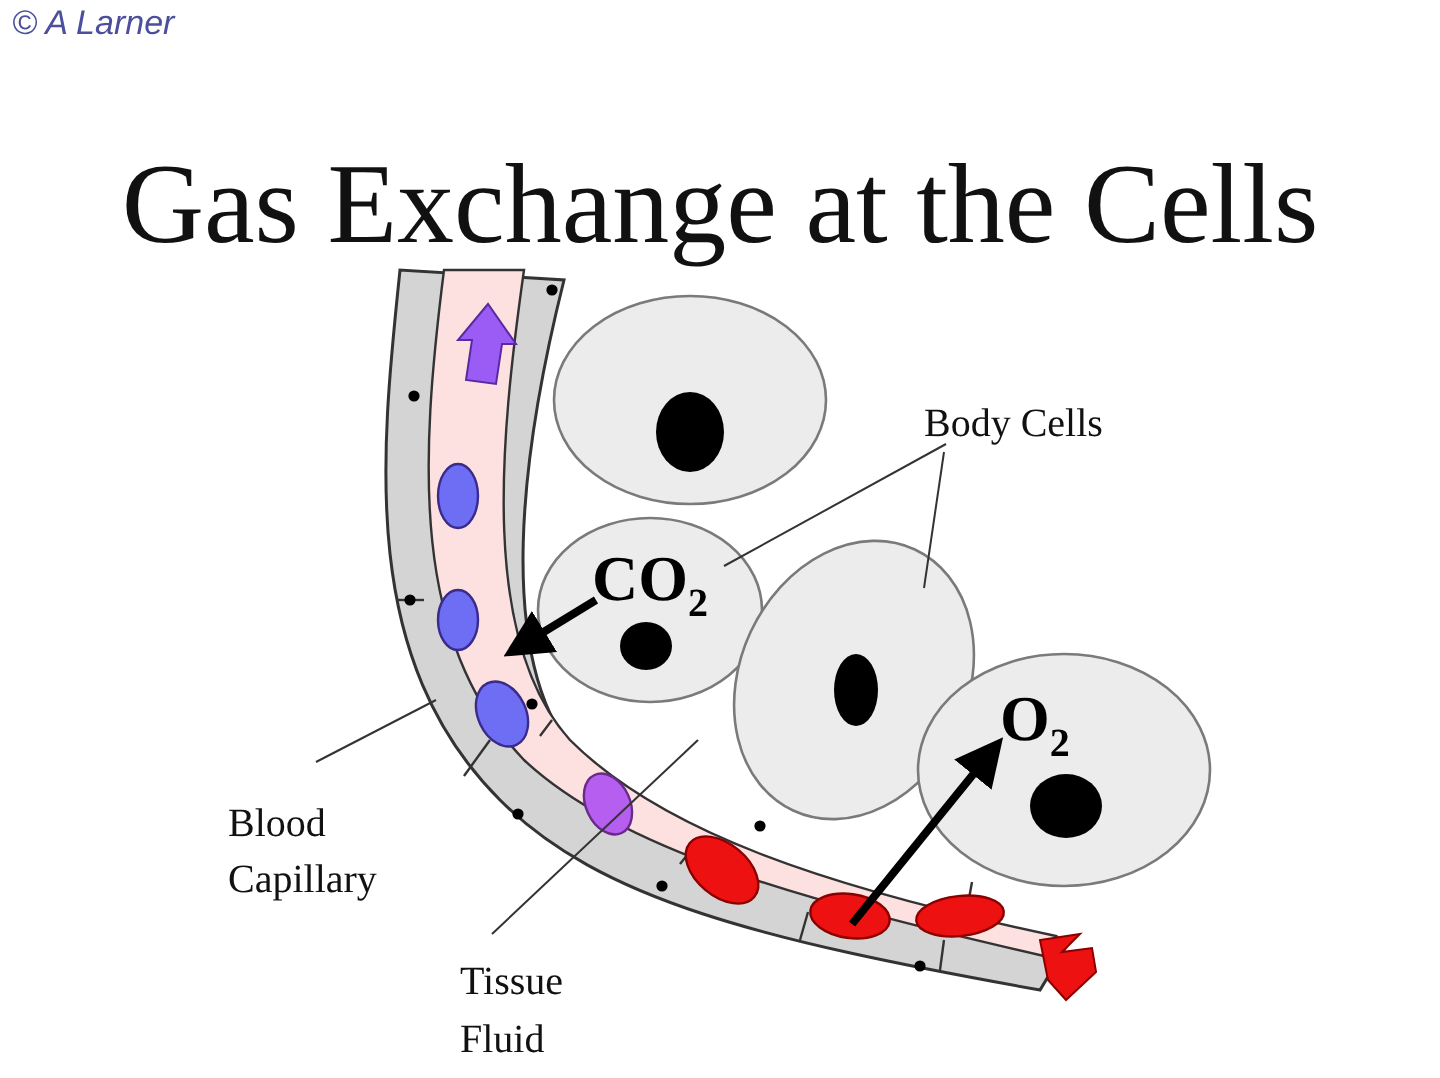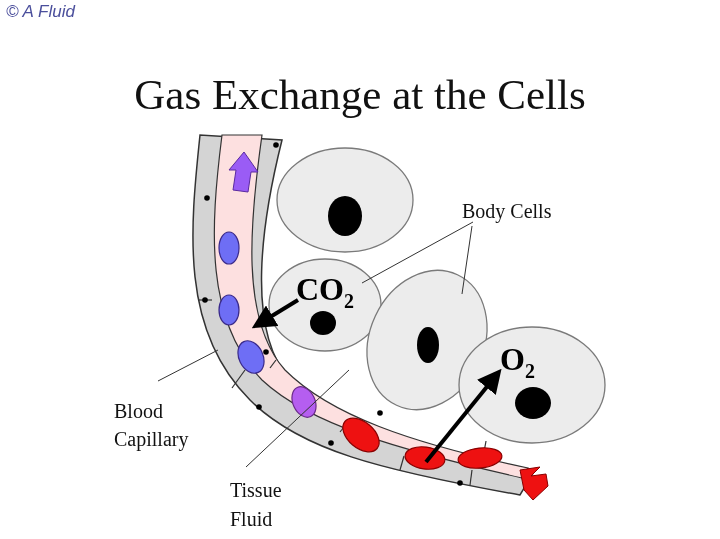--- a/index.html
+++ b/index.html
@@ -4,30 +4,30 @@
   <style>
     html, body { margin: 0; padding: 0; background: #ffffff; }
     body { width: 720px; height: 539px; position: relative; overflow: hidden; }
     .copyright {
       position: absolute; left: 6px; top: 2px;
       font-family: "Liberation Sans", sans-serif; font-style: italic;
       font-size: 17px; color: #4b4f9c;
     }
     .title {
       position: absolute; left: 0; top: 70px; width: 720px; text-align: center;
-      font-family: "Liberation Serif", serif; font-size: 43px; color: #111;
+      font-family: "Liberation Serif", serif; font-size: 57px; color: #111;
     }
     svg.diagram { position: absolute; left: 0; top: 0; }
     .lbl { font-family: "Liberation Serif", serif; fill: #111; }
     .gas { font-family: "Liberation Serif", serif; font-weight: bold; fill: #000; }
   </style>
 </head>
 <body>
 
-<div class="copyright">© A Fluid</div>
+<div class="copyright">© A Larner</div>
 <div class="title">Gas Exchange at the Cells</div>
 
 <svg class="diagram" width="720" height="539" viewBox="0 0 720 539">
   <defs>
     <filter id="grain" x="0" y="0" width="1" height="1">
       <feTurbulence type="fractalNoise" baseFrequency="0.9" numOctaves="2" result="n"></feTurbulence>
       <feColorMatrix type="saturate" values="0"></feColorMatrix>
       <feComponentTransfer>
           <feFuncA type="table" tableValues="0 0.12"></feFuncA>
         </feComponentTransfer>

